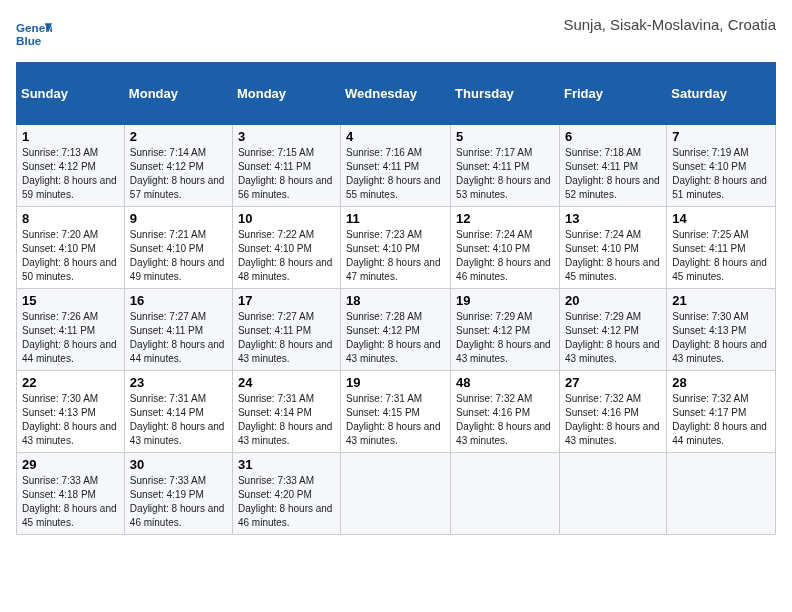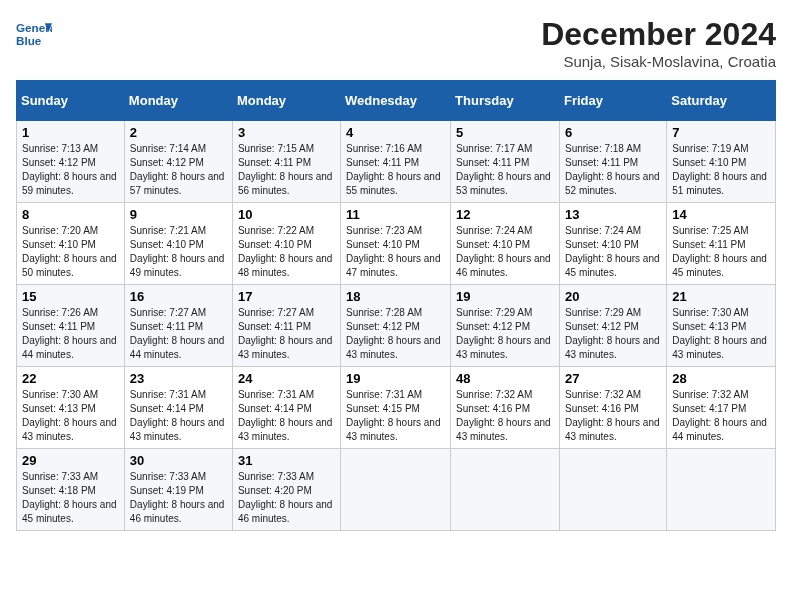--- a/index.html
+++ b/index.html
@@ -36,21 +36,21 @@
       color: #444;
     }
     table {
       width: 100%;
       border-collapse: collapse;
       font-size: 11px;
     }
     thead tr th {
       background: #1a5fa8;
       color: #fff;
-      padding: 12px 4px;
+      padding: 23px 4px;
       text-align: left;
       font-size: 13px;
       font-weight: bold;
       border: 1px solid #1a5fa8;
     }
     tbody tr td {
       border: 1px solid #ccc;
       padding: 4px 5px;
       vertical-align: top;
       width: 113px;
@@ -78,21 +78,20 @@
 
 <div class="header">
   <div class="logo">
     <svg class="logo-icon" viewBox="0 0 40 40">
       <text x="0" y="18" font-size="13" font-weight="bold" fill="#1a5fa8">General</text>
       <text x="0" y="32" font-size="13" font-weight="bold" fill="#1a5fa8">Blue</text>
       <polygon points="32,8 40,8 36,18" fill="#1a5fa8"></polygon>
     </svg>
   </div>
   <div class="title-block">
-    <div class="main-title">December 2024</div>
     <div class="subtitle">Sunja, Sisak-Moslavina, Croatia</div>
   </div>
 </div>
 
 <table>
   <thead>
     <tr>
     <th>Sunday</th>
         <th>Monday</th>
         <th>Monday</th>

